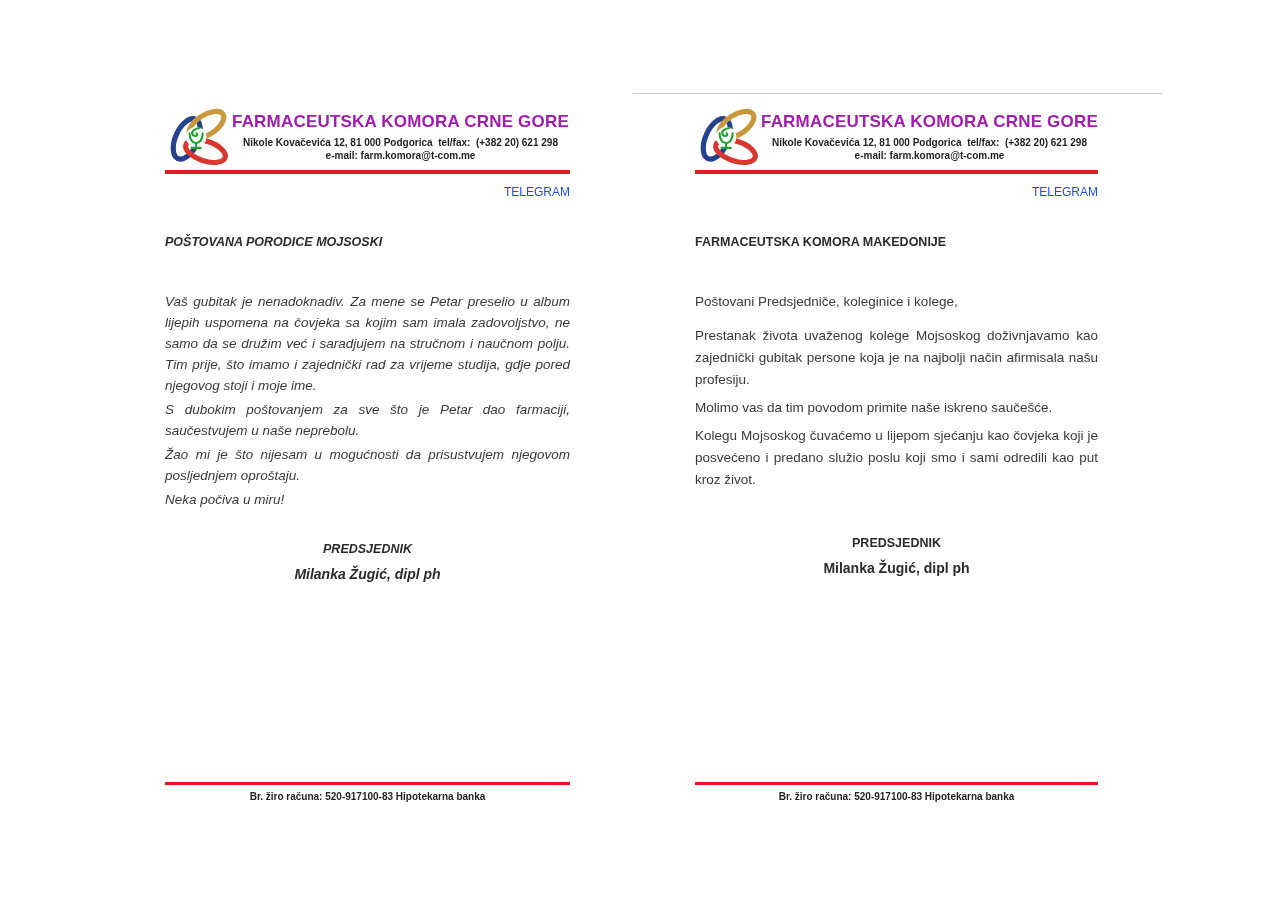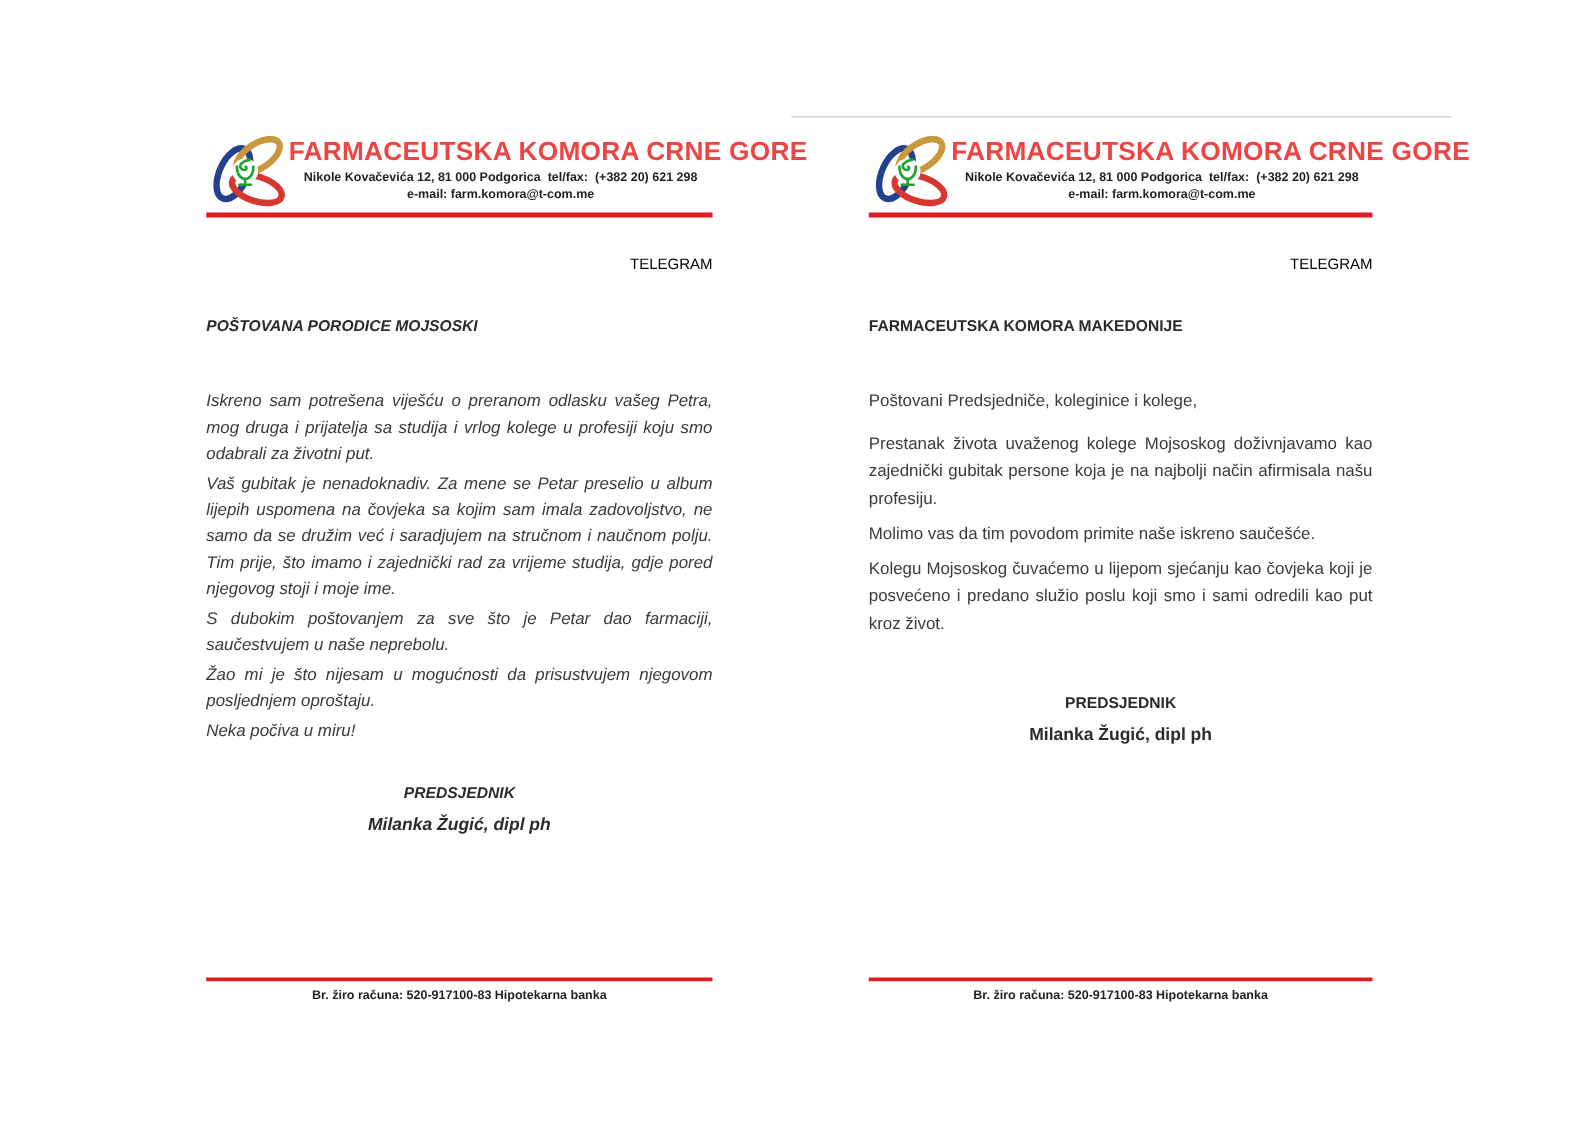--- a/index.html
+++ b/index.html
@@ -9,26 +9,26 @@
   }
   .page{position:absolute;top:106px;height:712px;}
   .page-left{left:165px;width:405px;}
   .page-right{left:695px;width:403px;}
   .page-edge-line{position:absolute;left:633px;top:93px;width:529px;height:1px;background:#c9c9c9;}
 
   
   .hdr{display:flex;align-items:flex-start;}
   .logo{width:66px;height:60px;flex:none;margin-top:2px;}
   .hdr-text{flex:1;text-align:center;padding-top:6px;min-width:0;}
-  .org-name{font-size:21px;font-weight:700;color:#ef4444;line-height:20px;white-space:nowrap;letter-spacing:.2px;}
+  .org-name{font-size:17px;font-weight:700;color:#a21caf;line-height:20px;white-space:nowrap;letter-spacing:.2px;}
   .addr{font-size:10px;font-weight:700;color:#1f1f1f;line-height:13px;white-space:pre;margin-top:4px;}
   .mail{font-size:10px;font-weight:700;color:#1f1f1f;line-height:13px;white-space:pre;}
   .red-rule{height:4px;background:#e11b22;margin-top:2px;}
 
-  .telegram{margin-top:30px;text-align:right;font-size:12px;line-height:15px;color:#000000;}
+  .telegram{margin-top:11px;text-align:right;font-size:12px;line-height:15px;color:#1d4ed8;}
   .recipient{margin-top:34px;font-size:12.5px;font-weight:700;line-height:17px;color:#2b2b2b;}
 
   .body-text{margin-top:40px;text-align:justify;font-size:13.5px;color:#3a3a3a;}
   .page-left .body-text p{line-height:21px;margin:0 0 3px;}
   .page-right .body-text p{line-height:22px;margin:0 0 6px;}
   .page-right .body-text p.greeting{margin-bottom:12px;}
   .italic{font-style:italic;}
 
   .sig{text-align:center;color:#2b2b2b;}
   .sig-title{font-size:12.5px;font-weight:700;line-height:17px;}
@@ -69,21 +69,20 @@
         <div class="addr">Nikole Kovačevića 12, 81 000 Podgorica  tel/fax:  (+382 20) 621 298</div>
         <div class="mail">e-mail: farm.komora@t-com.me</div>
       </div>
     </div>
     <div class="red-rule"></div>
 
     <div class="telegram">TELEGRAM</div>
     <div class="recipient italic">POŠTOVANA PORODICE MOJSOSKI</div>
 
     <div class="body-text italic">
-      <p>Iskreno sam potrešena viješću o preranom odlasku vašeg Petra, mog druga i prijatelja sa studija i vrlog kolege u profesiji koju smo odabrali za životni put.</p>
       <p>Vaš gubitak je nenadoknadiv. Za mene se Petar preselio u album lijepih uspomena na čovjeka sa kojim sam imala zadovoljstvo, ne samo da se družim već i saradjujem na stručnom i naučnom polju. Tim prije, što imamo i zajednički rad za vrijeme studija, gdje pored njegovog stoji i moje ime.</p>
       <p>S dubokim poštovanjem za sve što je Petar dao farmaciji, saučestvujem u naše neprebolu.</p>
       <p>Žao mi je što nijesam u mogućnosti da prisustvujem njegovom posljednjem oproštaju.</p>
       <p>Neka počiva u miru!</p>
     </div>
 
     <div class="sig italic">
       <div class="sig-title">PREDSJEDNIK</div>
       <div class="sig-name">Milanka Žugić, dipl ph</div>
     </div>

